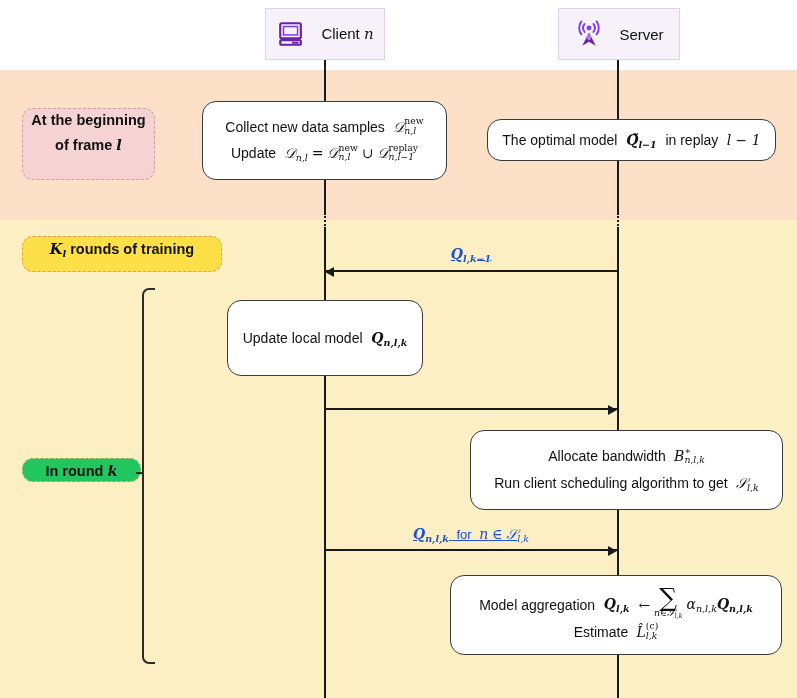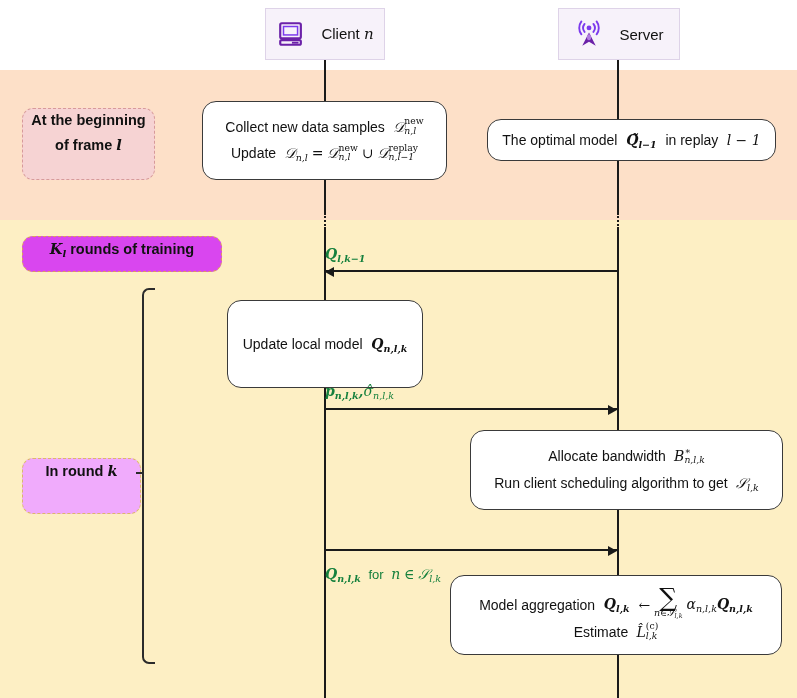--- a/index.html
+++ b/index.html
@@ -49,38 +49,38 @@
     align-items:center;
     font-weight:bold;font-size:14.5px;color:#111;text-align:center;
     line-height:1.65;
   }
   #tag-frame{
     left:22px;top:108px;width:133px;height:72px;
     background:#f6d3d3;border:1.6px dashed #d79a9a;
   }
   #tag-rounds{
     left:22px;top:236px;width:200px;height:36px;
-    background:#d946ef;border:1.6px dashed #d9a159;
+    background:#fde047;border:1.6px dashed #d9a159;
   }
   #tag-round-k{
-    left:22px;top:458px;width:119px;height:56px;
-    background:#f0abfc;border:1.6px dashed #dcb86a;
+    left:22px;top:458px;width:119px;height:24px;
+    background:#22c55e;border:1.6px dashed #dcb86a;
   }
   .mi{font-family:"DejaVu Serif",serif;font-style:italic;font-weight:bold;}
 
   
   .abox{
     position:absolute;box-sizing:border-box;
     background:#ffffff;border:1.3px solid #3a3a3a;border-radius:14px;
     display:flex;flex-direction:column;align-items:center;justify-content:center;
     font-size:14px;color:#111;line-height:1.9;
   }
   #box-collect{left:202px;top:101px;width:245px;height:79px;}
   #box-optimal{left:487px;top:119px;width:289px;height:42px;}
-  #box-update{left:227px;top:300px;width:196px;height:88px;}
+  #box-update{left:227px;top:300px;width:196px;height:76px;}
   #box-alloc{left:470px;top:430px;width:313px;height:80px;}
   #box-agg{left:450px;top:575px;width:332px;height:80px;}
   .brow{white-space:nowrap;}
 
   
   .m{font-family:"DejaVu Serif",serif;font-style:italic;}
   .mb{font-family:"DejaVu Serif",serif;font-style:italic;font-weight:bold;}
   .mr{font-family:"DejaVu Serif",serif;font-style:normal;}
   .cal{font-family:"DejaVu Serif",serif;font-style:italic;}
   sub{font-size:.68em;vertical-align:-.28em;font-style:italic;}
@@ -92,33 +92,33 @@
   
   .sum{display:inline-block;vertical-align:-.46em;text-align:center;line-height:1;}
   .sum .sg{font-family:"DejaVu Serif",serif;font-style:normal;font-size:25px;display:block;}
   .sum .lim{font-family:"DejaVu Serif",serif;font-style:italic;font-size:9.5px;display:block;margin-top:-2px;}
 
   
   .msg{position:absolute;height:2px;background:#1a1a1a;}
   .head{position:absolute;width:0;height:0;border-top:5px solid transparent;border-bottom:5px solid transparent;}
   .head.r{border-left:9px solid #1a1a1a;}
   .head.l{border-right:9px solid #1a1a1a;}
-  .msglbl{position:absolute;font-size:14px;color:#15803d;white-space:nowrap;text-align:left;}
+  .msglbl{position:absolute;font-size:14px;color:#1d4ed8;white-space:nowrap;text-align:center;text-decoration:underline;}
 
   #msg1{left:325px;top:270px;width:292px;}
   #msg1h{left:325px;top:267px;}
   #msg1l{left:325px;top:246px;width:292px;}
 
   #msg2{left:325px;top:408px;width:292px;}
   #msg2h{left:608px;top:405px;}
   #msg2l{left:325px;top:383px;width:292px;}
 
   #msg3{left:325px;top:549px;width:292px;}
   #msg3h{left:608px;top:546px;}
-  #msg3l{left:325px;top:526px;width:292px;margin-top:40px;}
+  #msg3l{left:325px;top:526px;width:292px;}
 
   
   #bracket{
     position:absolute;left:142px;top:288px;width:13px;height:376px;
     border-left:2px solid #2b2b2b;
     border-top:2px solid #2b2b2b;
     border-bottom:2px solid #2b2b2b;
     border-top-left-radius:7px;border-bottom-left-radius:7px;
     box-sizing:border-box;
   }
@@ -245,23 +245,20 @@
       <span class="m">&nbsp;L̂<span class="supsub"><span class="up">(c)</span><span>l,k</span></span></span>
     </div>
   </div>
 
   <div class="msglbl" id="msg1l">
     <span class="mb">𝑸<sub>l,k−1</sub></span>
   </div>
   <div class="msg" id="msg1"></div>
   <div class="head l" id="msg1h"></div>
 
-  <div class="msglbl" id="msg2l">
-    <span class="mb">𝒑<sub>n,l,k</sub>,</span><span class="m">σ̂<sub>n,l,k</sub></span>
-  </div>
   <div class="msg" id="msg2"></div>
   <div class="head r" id="msg2h"></div>
 
   <div class="msglbl" id="msg3l">
     <span class="mb">𝑸<sub>n,l,k</sub></span>
     <span style="font-size:13px">&nbsp;for&nbsp;</span>
     <span class="m">n</span> <span class="mr">∈</span> <span class="cal">𝒮<sub>l,k</sub></span>
   </div>
   <div class="msg" id="msg3"></div>
   <div class="head r" id="msg3h"></div>

